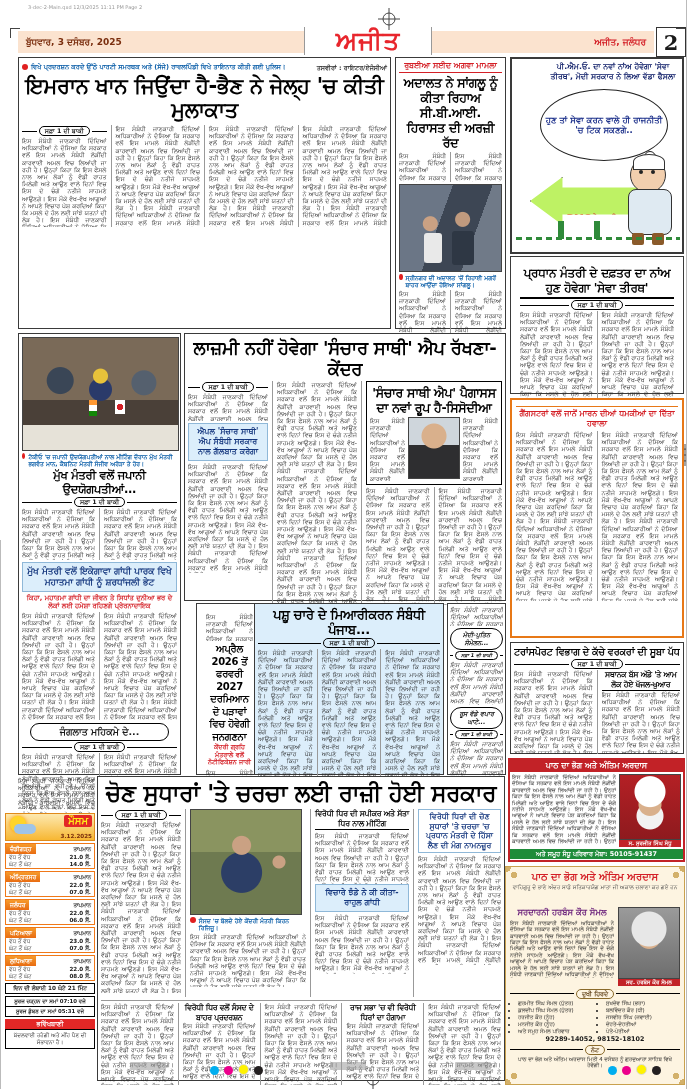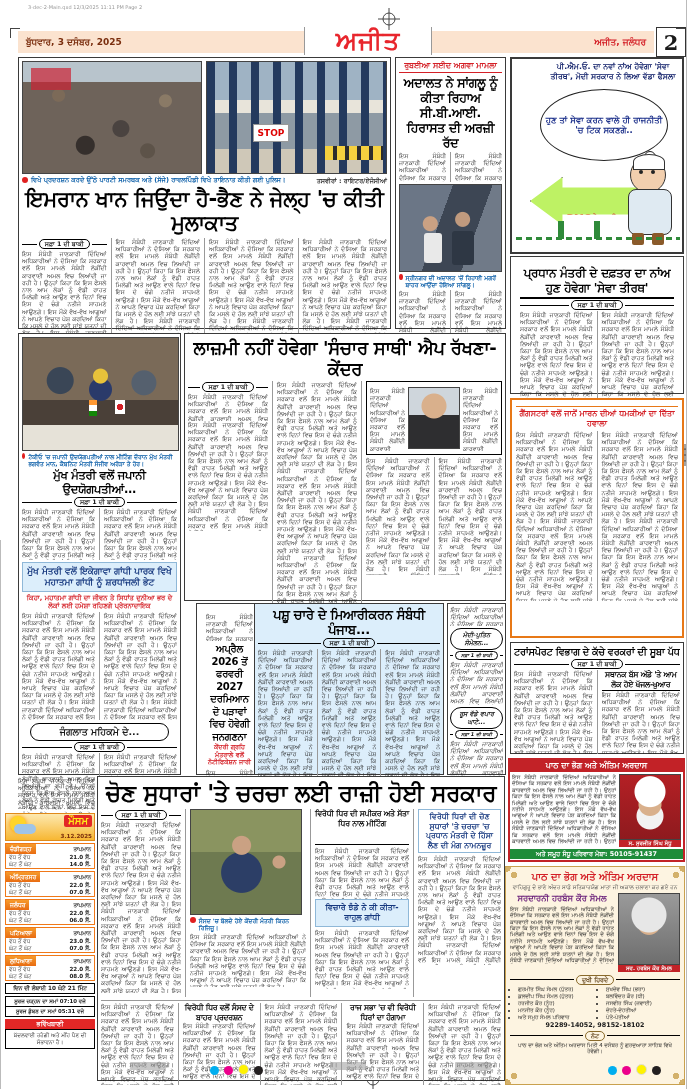--- a/index.html
+++ b/index.html
@@ -69,37 +69,20 @@
   </div>
   <div class="abs strip" style="left:432px;top:31px;width:222px;height:22px;display:flex;align-items:center;justify-content:flex-end;">
     <span style="font-size:9px;font-weight:bold;color:#d42027;padding-right:8px;">ਅਜੀਤ, ਜਲੰਧਰ</span>
   </div>
   <div class="abs" style="left:304px;top:27px;width:126px;height:28px;border-left:1px solid #999;border-right:1px solid #999;display:flex;align-items:center;justify-content:center;">
     <span style="font-size:25px;font-weight:bold;color:#e8262d;letter-spacing:1px;">ਅਜੀਤ</span>
   </div>
   <div class="abs" style="left:656px;top:27px;width:28px;height:28px;border:1px solid #333;display:flex;align-items:center;justify-content:center;font-family:'DejaVu Serif','Liberation Serif',serif;font-size:21px;font-weight:bold;">2</div>
 
   <div class="blk" style="left:18px;top:57px;width:373px;height:272px;padding:3px;">
-    <div style="display:flex;gap:4px;">
-      <div class="photo" style="width:180px;height:111px;background:
-        radial-gradient(circle at 20% 30%,#7c6a58 0 6px,transparent 7px),
-        radial-gradient(circle at 55% 60%,#4a4340 0 8px,transparent 9px),
-        radial-gradient(circle at 80% 35%,#8a7a66 0 6px,transparent 7px),
-        radial-gradient(circle at 35% 75%,#352f2c 0 9px,transparent 10px),
-        radial-gradient(circle at 70% 80%,#5d5349 0 7px,transparent 8px),
-        linear-gradient(#b8c4cc 0 18%, #6e635a 18% 100%);">
-        <div class="abs" style="left:8px;top:6px;width:40px;height:22px;background:#c23;opacity:.7;"></div>
-      </div>
-      <div class="photo" style="width:181px;height:111px;background:
-        repeating-linear-gradient(90deg,#243a5e 0 8px,transparent 8px 22px),
-        linear-gradient(#9fb3c4 0 34%, #e8e4da 34% 46%, #8e9aa4 46% 78%, #cfc8b8 78% 100%);">
-        <div class="abs" style="left:46px;top:62px;width:34px;height:16px;background:#fff;border:1px solid #999;color:#d00;font-weight:bold;font-size:9px;text-align:center;line-height:16px;">STOP</div>
-        <div class="abs" style="left:118px;top:84px;width:58px;height:14px;background:repeating-linear-gradient(90deg,#f4d03f 0 8px,#2c2c2c 8px 12px);"></div>
-      </div>
-    </div>
     <div style="display:flex;align-items:flex-start;margin-top:3px;">
       <span class="dot"></span>
       <span class="cap" style="flex:1;">ਵਿਖੇ ਪ੍ਰਦਰਸ਼ਨ ਕਰਦੇ ਉੱਠੇ ਪਾਰਟੀ ਸਮਰਥਕ ਅਤੇ (ਸੱਜੇ) ਰਾਵਲਪਿੰਡੀ ਵਿਖੇ ਤਾਇਨਾਤ ਕੀਤੀ ਗਈ ਪੁਲਿਸ।</span>
       <span style="font-size:6.4px;font-weight:bold;color:#333;">ਤਸਵੀਰਾਂ : ਰਾਇਟਰ/ਏਜੰਸੀਆਂ</span>
     </div>
     <div class="headline" style="font-size:21px;line-height:24px;margin-top:2px;">ਇਮਰਾਨ ਖਾਨ ਜਿਉਂਦਾ ਹੈ-ਭੈਣ ਨੇ ਜੇਲ੍ਹ 'ਚ ਕੀਤੀ ਮੁਲਾਕਾਤ</div>
     <div class="cols" style="margin-top:3px;height:102px;">
       <div>
         <div class="pill">
             <span>ਸਫ਼ਾ 1 ਦੀ ਬਾਕੀ</span>
@@ -212,21 +195,21 @@
     <div style="background:#1e8c3a;color:#fff;font-size:6.4px;font-weight:bold;text-align:center;padding:1px 0;">ਅਤੇ ਸਮੂਹ ਸੰਧੂ ਪਰਿਵਾਰ ਮੋਬਾ: 50105-91437</div>
   </div>
 
   <div class="blk" style="left:505px;top:866px;width:180px;height:219px;background:#fdf4e1;border:1px solid #c9a14e;padding:4px;">
     <div class="obit2corner" style="left:0;top:0;"></div>
     <div class="obit2corner" style="right:0;top:0;transform:scaleX(-1);"></div>
     <div class="obit2corner" style="left:0;bottom:0;transform:scaleY(-1);"></div>
     <div class="obit2corner" style="right:0;bottom:0;transform:scale(-1);"></div>
     <div class="subred" style="font-size:10px;">ਪਾਠ ਦਾ ਭੋਗ ਅਤੇ ਅੰਤਿਮ ਅਰਦਾਸ</div>
     <div style="font-size:5.6px;line-height:6.8px;text-align:center;color:#444;margin-top:1px;">ਵਾਹਿਗੁਰੂ ਦੇ ਭਾਣੇ ਅੰਦਰ ਸਾਡੇ ਸਤਿਕਾਰਯੋਗ ਮਾਤਾ ਜੀ ਅਕਾਲ ਚਲਾਣਾ ਕਰ ਗਏ ਹਨ</div>
-    <div style="display:flex;gap:4px;margin-top:2px;">
+    <div style="display:flex;gap:4px;margin-top:16px;">
       <div style="flex:1;">
         <div style="font-size:8.4px;font-weight:bold;color:#6a1f7a;text-align:center;">ਸਰਦਾਰਨੀ ਹਰਬੰਸ ਕੌਰ ਸੋਮਲ</div>
         <div class="fillTxt" style="height:58px;font-size:5.4px;line-height:6.4px;margin-top:2px;">ਇਸ ਸੰਬੰਧੀ ਜਾਣਕਾਰੀ ਦਿੰਦਿਆਂ ਅਧਿਕਾਰੀਆਂ ਨੇ ਦੱਸਿਆ ਕਿ ਸਰਕਾਰ ਵਲੋਂ ਇਸ ਮਾਮਲੇ ਸੰਬੰਧੀ ਲੋੜੀਂਦੀ ਕਾਰਵਾਈ ਅਮਲ ਵਿਚ ਲਿਆਂਦੀ ਜਾ ਰਹੀ ਹੈ। ਉਨ੍ਹਾਂ ਕਿਹਾ ਕਿ ਇਸ ਫੈਸਲੇ ਨਾਲ ਆਮ ਲੋਕਾਂ ਨੂੰ ਵੱਡੀ ਰਾਹਤ ਮਿਲੇਗੀ ਅਤੇ ਆਉਣ ਵਾਲੇ ਦਿਨਾਂ ਵਿਚ ਇਸ ਦੇ ਚੰਗੇ ਨਤੀਜੇ ਸਾਹਮਣੇ ਆਉਣਗੇ। ਇਸ ਮੌਕੇ ਵੱਖ-ਵੱਖ ਆਗੂਆਂ ਨੇ ਆਪਣੇ ਵਿਚਾਰ ਪੇਸ਼ ਕਰਦਿਆਂ ਕਿਹਾ ਕਿ ਮਸਲੇ ਦੇ ਹੱਲ ਲਈ ਸਾਂਝੇ ਯਤਨਾਂ ਦੀ ਲੋੜ ਹੈ। ਇਸ ਸੰਬੰਧੀ ਜਾਣਕਾਰੀ ਦਿੰਦਿਆਂ ਅਧਿਕਾਰੀਆਂ ਨੇ ਦੱਸਿਆ ਕਿ ਸਰਕਾਰ ਵਲੋਂ ਇਸ ਮਾਮਲੇ ਸੰਬੰਧੀ ਲੋੜੀਂਦੀ ਕਾਰਵਾਈ ਅਮਲ ਵਿਚ ਲਿਆਂਦੀ ਜਾ ਰਹੀ ਹੈ। ਉਨ੍ਹਾਂ ਕਿਹਾ ਕਿ ਇਸ ਫੈਸਲੇ ਨਾਲ ਆਮ ਲੋਕਾਂ ਨੂੰ ਵੱਡੀ ਰਾਹਤ ਮਿਲੇਗੀ ਅਤੇ ਆਉਣ ਵਾਲੇ ਦਿਨਾਂ ਵਿਚ ਇਸ ਦੇ ਚੰਗੇ ਨਤੀਜੇ ਸਾਹਮਣੇ ਆਉਣਗੇ। ਇਸ ਮੌਕੇ ਵੱਖ-ਵੱਖ ਆਗੂਆਂ ਨੇ ਆਪਣੇ ਵਿਚਾਰ ਪੇਸ਼ ਕਰਦਿਆਂ ਕਿਹਾ ਕਿ ਮਸਲੇ ਦੇ ਹੱਲ ਲਈ ਸਾਂਝੇ ਯਤਨਾਂ ਦੀ ਲੋੜ ਹੈ।</div>
       </div>
       <div style="width:62px;">
         <div class="photo" style="width:60px;height:70px;background:
           radial-gradient(circle at 50% 30%,#e7e7e7 0 17px,transparent 18px),
           radial-gradient(circle at 50% 42%,#d9b08c 0 11px,transparent 12px),
           linear-gradient(#9a9a9a,#6e6e6e);"></div>
         <div style="background:#c22227;color:#fff;font-size:5.4px;font-weight:bold;text-align:center;">ਸਵ. ਹਰਬੰਸ ਕੌਰ ਸੋਮਲ</div>
@@ -300,25 +283,29 @@
   <div class="abs fillTxt" style="left:18px;top:777px;width:77px;height:32px;">ਇਸ ਸੰਬੰਧੀ ਜਾਣਕਾਰੀ ਦਿੰਦਿਆਂ ਅਧਿਕਾਰੀਆਂ ਨੇ ਦੱਸਿਆ ਕਿ ਸਰਕਾਰ ਵਲੋਂ ਇਸ ਮਾਮਲੇ ਸੰਬੰਧੀ ਲੋੜੀਂਦੀ ਕਾਰਵਾਈ ਅਮਲ ਵਿਚ ਲਿਆਂਦੀ ਜਾ ਰਹੀ ਹੈ। ਉਨ੍ਹਾਂ ਕਿਹਾ ਕਿ ਇਸ ਫੈਸਲੇ ਨਾਲ ਆਮ ਲੋਕਾਂ ਨੂੰ ਵੱਡੀ ਰਾਹਤ ਮਿਲੇਗੀ ਅਤੇ ਆਉਣ ਵਾਲੇ ਦਿਨਾਂ ਵਿਚ ਇਸ ਦੇ ਚੰਗੇ ਨਤੀਜੇ ਸਾਹਮਣੇ ਆਉਣਗੇ। ਇਸ ਮੌਕੇ ਵੱਖ-ਵੱਖ ਆਗੂਆਂ ਨੇ ਆਪਣੇ ਵਿਚਾਰ ਪੇਸ਼ ਕਰਦਿਆਂ ਕਿਹਾ ਕਿ ਮਸਲੇ ਦੇ ਹੱਲ ਲਈ ਸਾਂਝੇ ਯਤਨਾਂ ਦੀ ਲੋੜ ਹੈ।</div>
 
   <div class="blk" style="left:184px;top:333px;width:322px;height:268px;padding:3px;">
     <div class="headline" style="font-size:18px;line-height:21px;">ਲਾਜ਼ਮੀ ਨਹੀਂ ਹੋਵੇਗਾ 'ਸੰਚਾਰ ਸਾਥੀ' ਐਪ ਰੱਖਣਾ-ਕੇਂਦਰ</div>
     <div style="display:flex;gap:4px;margin-top:2px;height:232px;overflow:hidden;">
       <div style="width:80px;">
         <div class="pill">
             <span>ਸਫ਼ਾ 1 ਦੀ ਬਾਕੀ</span>
           </div>
         <div class="fillTxt" style="height:28px;">ਇਸ ਸੰਬੰਧੀ ਜਾਣਕਾਰੀ ਦਿੰਦਿਆਂ ਅਧਿਕਾਰੀਆਂ ਨੇ ਦੱਸਿਆ ਕਿ ਸਰਕਾਰ ਵਲੋਂ ਇਸ ਮਾਮਲੇ ਸੰਬੰਧੀ ਲੋੜੀਂਦੀ ਕਾਰਵਾਈ ਅਮਲ ਵਿਚ ਲਿਆਂਦੀ ਜਾ ਰਹੀ ਹੈ। ਉਨ੍ਹਾਂ ਕਿਹਾ ਕਿ ਇਸ ਫੈਸਲੇ ਨਾਲ ਆਮ ਲੋਕਾਂ ਨੂੰ ਵੱਡੀ ਰਾਹਤ ਮਿਲੇਗੀ ਅਤੇ ਆਉਣ ਵਾਲੇ ਦਿਨਾਂ ਵਿਚ ਇਸ ਦੇ ਚੰਗੇ ਨਤੀਜੇ ਸਾਹਮਣੇ ਆਉਣਗੇ। ਇਸ ਮੌਕੇ ਵੱਖ-ਵੱਖ ਆਗੂਆਂ ਨੇ ਆਪਣੇ ਵਿਚਾਰ ਪੇਸ਼ ਕਰਦਿਆਂ ਕਿਹਾ ਕਿ ਮਸਲੇ ਦੇ ਹੱਲ ਲਈ ਸਾਂਝੇ ਯਤਨਾਂ ਦੀ ਲੋੜ ਹੈ।</div>
+        <div class="bluebox" style="margin:2px 0;">
+          <div class="subblue" style="font-size:8px;line-height:10px;">ਐਪਲ 'ਸੰਚਾਰ ਸਾਥੀ' ਐਪ ਸੰਬੰਧੀ ਸਰਕਾਰ ਨਾਲ ਗੱਲਬਾਤ ਕਰੇਗਾ</div>
+        </div>
         <div class="fillTxt" style="height:110px;">ਇਸ ਸੰਬੰਧੀ ਜਾਣਕਾਰੀ ਦਿੰਦਿਆਂ ਅਧਿਕਾਰੀਆਂ ਨੇ ਦੱਸਿਆ ਕਿ ਸਰਕਾਰ ਵਲੋਂ ਇਸ ਮਾਮਲੇ ਸੰਬੰਧੀ ਲੋੜੀਂਦੀ ਕਾਰਵਾਈ ਅਮਲ ਵਿਚ ਲਿਆਂਦੀ ਜਾ ਰਹੀ ਹੈ। ਉਨ੍ਹਾਂ ਕਿਹਾ ਕਿ ਇਸ ਫੈਸਲੇ ਨਾਲ ਆਮ ਲੋਕਾਂ ਨੂੰ ਵੱਡੀ ਰਾਹਤ ਮਿਲੇਗੀ ਅਤੇ ਆਉਣ ਵਾਲੇ ਦਿਨਾਂ ਵਿਚ ਇਸ ਦੇ ਚੰਗੇ ਨਤੀਜੇ ਸਾਹਮਣੇ ਆਉਣਗੇ। ਇਸ ਮੌਕੇ ਵੱਖ-ਵੱਖ ਆਗੂਆਂ ਨੇ ਆਪਣੇ ਵਿਚਾਰ ਪੇਸ਼ ਕਰਦਿਆਂ ਕਿਹਾ ਕਿ ਮਸਲੇ ਦੇ ਹੱਲ ਲਈ ਸਾਂਝੇ ਯਤਨਾਂ ਦੀ ਲੋੜ ਹੈ। ਇਸ ਸੰਬੰਧੀ ਜਾਣਕਾਰੀ ਦਿੰਦਿਆਂ ਅਧਿਕਾਰੀਆਂ ਨੇ ਦੱਸਿਆ ਕਿ ਸਰਕਾਰ ਵਲੋਂ ਇਸ ਮਾਮਲੇ ਸੰਬੰਧੀ ਲੋੜੀਂਦੀ ਕਾਰਵਾਈ ਅਮਲ ਵਿਚ ਲਿਆਂਦੀ ਜਾ ਰਹੀ ਹੈ। ਉਨ੍ਹਾਂ ਕਿਹਾ ਕਿ ਇਸ ਫੈਸਲੇ ਨਾਲ ਆਮ ਲੋਕਾਂ ਨੂੰ ਵੱਡੀ ਰਾਹਤ ਮਿਲੇਗੀ ਅਤੇ ਆਉਣ ਵਾਲੇ ਦਿਨਾਂ ਵਿਚ ਇਸ ਦੇ ਚੰਗੇ ਨਤੀਜੇ ਸਾਹਮਣੇ ਆਉਣਗੇ। ਇਸ ਮੌਕੇ ਵੱਖ-ਵੱਖ ਆਗੂਆਂ ਨੇ ਆਪਣੇ ਵਿਚਾਰ ਪੇਸ਼ ਕਰਦਿਆਂ ਕਿਹਾ ਕਿ ਮਸਲੇ ਦੇ ਹੱਲ ਲਈ ਸਾਂਝੇ ਯਤਨਾਂ ਦੀ ਲੋੜ ਹੈ।</div>
       </div>
       <div class="fillTxt" style="width:80px;border-left:1px solid #999;padding-left:4px;">ਇਸ ਸੰਬੰਧੀ ਜਾਣਕਾਰੀ ਦਿੰਦਿਆਂ ਅਧਿਕਾਰੀਆਂ ਨੇ ਦੱਸਿਆ ਕਿ ਸਰਕਾਰ ਵਲੋਂ ਇਸ ਮਾਮਲੇ ਸੰਬੰਧੀ ਲੋੜੀਂਦੀ ਕਾਰਵਾਈ ਅਮਲ ਵਿਚ ਲਿਆਂਦੀ ਜਾ ਰਹੀ ਹੈ। ਉਨ੍ਹਾਂ ਕਿਹਾ ਕਿ ਇਸ ਫੈਸਲੇ ਨਾਲ ਆਮ ਲੋਕਾਂ ਨੂੰ ਵੱਡੀ ਰਾਹਤ ਮਿਲੇਗੀ ਅਤੇ ਆਉਣ ਵਾਲੇ ਦਿਨਾਂ ਵਿਚ ਇਸ ਦੇ ਚੰਗੇ ਨਤੀਜੇ ਸਾਹਮਣੇ ਆਉਣਗੇ। ਇਸ ਮੌਕੇ ਵੱਖ-ਵੱਖ ਆਗੂਆਂ ਨੇ ਆਪਣੇ ਵਿਚਾਰ ਪੇਸ਼ ਕਰਦਿਆਂ ਕਿਹਾ ਕਿ ਮਸਲੇ ਦੇ ਹੱਲ ਲਈ ਸਾਂਝੇ ਯਤਨਾਂ ਦੀ ਲੋੜ ਹੈ। ਇਸ ਸੰਬੰਧੀ ਜਾਣਕਾਰੀ ਦਿੰਦਿਆਂ ਅਧਿਕਾਰੀਆਂ ਨੇ ਦੱਸਿਆ ਕਿ ਸਰਕਾਰ ਵਲੋਂ ਇਸ ਮਾਮਲੇ ਸੰਬੰਧੀ ਲੋੜੀਂਦੀ ਕਾਰਵਾਈ ਅਮਲ ਵਿਚ ਲਿਆਂਦੀ ਜਾ ਰਹੀ ਹੈ। ਉਨ੍ਹਾਂ ਕਿਹਾ ਕਿ ਇਸ ਫੈਸਲੇ ਨਾਲ ਆਮ ਲੋਕਾਂ ਨੂੰ ਵੱਡੀ ਰਾਹਤ ਮਿਲੇਗੀ ਅਤੇ ਆਉਣ ਵਾਲੇ ਦਿਨਾਂ ਵਿਚ ਇਸ ਦੇ ਚੰਗੇ ਨਤੀਜੇ ਸਾਹਮਣੇ ਆਉਣਗੇ। ਇਸ ਮੌਕੇ ਵੱਖ-ਵੱਖ ਆਗੂਆਂ ਨੇ ਆਪਣੇ ਵਿਚਾਰ ਪੇਸ਼ ਕਰਦਿਆਂ ਕਿਹਾ ਕਿ ਮਸਲੇ ਦੇ ਹੱਲ ਲਈ ਸਾਂਝੇ ਯਤਨਾਂ ਦੀ ਲੋੜ ਹੈ। ਇਸ ਸੰਬੰਧੀ ਜਾਣਕਾਰੀ ਦਿੰਦਿਆਂ ਅਧਿਕਾਰੀਆਂ ਨੇ ਦੱਸਿਆ ਕਿ ਸਰਕਾਰ ਵਲੋਂ ਇਸ ਮਾਮਲੇ ਸੰਬੰਧੀ ਲੋੜੀਂਦੀ ਕਾਰਵਾਈ ਅਮਲ ਵਿਚ ਲਿਆਂਦੀ ਜਾ ਰਹੀ ਹੈ। ਉਨ੍ਹਾਂ ਕਿਹਾ ਕਿ ਇਸ ਫੈਸਲੇ ਨਾਲ ਆਮ ਲੋਕਾਂ ਨੂੰ ਵੱਡੀ ਰਾਹਤ ਮਿਲੇਗੀ ਅਤੇ ਆਉਣ ਵਾਲੇ ਦਿਨਾਂ ਵਿਚ ਇਸ ਦੇ ਚੰਗੇ ਨਤੀਜੇ ਸਾਹਮਣੇ ਆਉਣਗੇ। ਇਸ ਮੌਕੇ ਵੱਖ-ਵੱਖ ਆਗੂਆਂ ਨੇ ਆਪਣੇ ਵਿਚਾਰ ਪੇਸ਼ ਕਰਦਿਆਂ ਕਿਹਾ ਕਿ ਮਸਲੇ ਦੇ ਹੱਲ ਲਈ ਸਾਂਝੇ ਯਤਨਾਂ ਦੀ ਲੋੜ ਹੈ। ਇਸ ਸੰਬੰਧੀ ਜਾਣਕਾਰੀ ਦਿੰਦਿਆਂ ਅਧਿਕਾਰੀਆਂ ਨੇ ਦੱਸਿਆ ਕਿ ਸਰਕਾਰ ਵਲੋਂ ਇਸ ਮਾਮਲੇ ਸੰਬੰਧੀ ਲੋੜੀਂਦੀ ਕਾਰਵਾਈ ਅਮਲ ਵਿਚ ਲਿਆਂਦੀ ਜਾ ਰਹੀ ਹੈ। ਉਨ੍ਹਾਂ ਕਿਹਾ ਕਿ ਇਸ ਫੈਸਲੇ ਨਾਲ ਆਮ ਲੋਕਾਂ ਨੂੰ ਵੱਡੀ ਰਾਹਤ ਮਿਲੇਗੀ ਅਤੇ ਆਉਣ ਵਾਲੇ ਦਿਨਾਂ ਵਿਚ ਇਸ ਦੇ ਚੰਗੇ ਨਤੀਜੇ ਸਾਹਮਣੇ ਆਉਣਗੇ। ਇਸ ਮੌਕੇ ਵੱਖ-ਵੱਖ ਆਗੂਆਂ ਨੇ ਆਪਣੇ ਵਿਚਾਰ ਪੇਸ਼ ਕਰਦਿਆਂ ਕਿਹਾ ਕਿ ਮਸਲੇ ਦੇ ਹੱਲ ਲਈ ਸਾਂਝੇ ਯਤਨਾਂ ਦੀ ਲੋੜ ਹੈ।</div>
       <div style="flex:1;border-left:1px solid #999;padding-left:4px;">
         <div style="border:1px solid #000;padding:3px;">
+          <div class="headline" style="font-size:12.5px;line-height:15px;">'ਸੰਚਾਰ ਸਾਥੀ ਐਪ' ਪੈਗਾਸਸ ਦਾ ਨਵਾਂ ਰੂਪ ਹੈ-ਸਿਸੋਦੀਆ</div>
           <div style="display:flex;gap:3px;margin-top:2px;">
             <div class="fillTxt" style="flex:1;height:64px;">ਇਸ ਸੰਬੰਧੀ ਜਾਣਕਾਰੀ ਦਿੰਦਿਆਂ ਅਧਿਕਾਰੀਆਂ ਨੇ ਦੱਸਿਆ ਕਿ ਸਰਕਾਰ ਵਲੋਂ ਇਸ ਮਾਮਲੇ ਸੰਬੰਧੀ ਲੋੜੀਂਦੀ ਕਾਰਵਾਈ ਅਮਲ ਵਿਚ ਲਿਆਂਦੀ ਜਾ ਰਹੀ ਹੈ। ਉਨ੍ਹਾਂ ਕਿਹਾ ਕਿ ਇਸ ਫੈਸਲੇ ਨਾਲ ਆਮ ਲੋਕਾਂ ਨੂੰ ਵੱਡੀ ਰਾਹਤ ਮਿਲੇਗੀ ਅਤੇ ਆਉਣ ਵਾਲੇ ਦਿਨਾਂ ਵਿਚ ਇਸ ਦੇ ਚੰਗੇ ਨਤੀਜੇ ਸਾਹਮਣੇ ਆਉਣਗੇ। ਇਸ ਮੌਕੇ ਵੱਖ-ਵੱਖ ਆਗੂਆਂ ਨੇ ਆਪਣੇ ਵਿਚਾਰ ਪੇਸ਼ ਕਰਦਿਆਂ ਕਿਹਾ ਕਿ ਮਸਲੇ ਦੇ ਹੱਲ ਲਈ ਸਾਂਝੇ ਯਤਨਾਂ ਦੀ ਲੋੜ ਹੈ।</div>
             <div class="photo" style="width:50px;height:60px;background:
               radial-gradient(circle at 50% 30%,#d9b08c 0 12px,transparent 13px),
               linear-gradient(#cfd6dc 0 45%,#2e2e30 45% 100%);"></div>
             <div class="fillTxt" style="flex:1;height:64px;">ਇਸ ਸੰਬੰਧੀ ਜਾਣਕਾਰੀ ਦਿੰਦਿਆਂ ਅਧਿਕਾਰੀਆਂ ਨੇ ਦੱਸਿਆ ਕਿ ਸਰਕਾਰ ਵਲੋਂ ਇਸ ਮਾਮਲੇ ਸੰਬੰਧੀ ਲੋੜੀਂਦੀ ਕਾਰਵਾਈ ਅਮਲ ਵਿਚ ਲਿਆਂਦੀ ਜਾ ਰਹੀ ਹੈ। ਉਨ੍ਹਾਂ ਕਿਹਾ ਕਿ ਇਸ ਫੈਸਲੇ ਨਾਲ ਆਮ ਲੋਕਾਂ ਨੂੰ ਵੱਡੀ ਰਾਹਤ ਮਿਲੇਗੀ ਅਤੇ ਆਉਣ ਵਾਲੇ ਦਿਨਾਂ ਵਿਚ ਇਸ ਦੇ ਚੰਗੇ ਨਤੀਜੇ ਸਾਹਮਣੇ ਆਉਣਗੇ। ਇਸ ਮੌਕੇ ਵੱਖ-ਵੱਖ ਆਗੂਆਂ ਨੇ ਆਪਣੇ ਵਿਚਾਰ ਪੇਸ਼ ਕਰਦਿਆਂ ਕਿਹਾ ਕਿ ਮਸਲੇ ਦੇ ਹੱਲ ਲਈ ਸਾਂਝੇ ਯਤਨਾਂ ਦੀ ਲੋੜ ਹੈ।</div>
           </div>
         </div>
         <div class="cols" style="height:118px;margin-top:2px;">
           <div class="fillTxt">ਇਸ ਸੰਬੰਧੀ ਜਾਣਕਾਰੀ ਦਿੰਦਿਆਂ ਅਧਿਕਾਰੀਆਂ ਨੇ ਦੱਸਿਆ ਕਿ ਸਰਕਾਰ ਵਲੋਂ ਇਸ ਮਾਮਲੇ ਸੰਬੰਧੀ ਲੋੜੀਂਦੀ ਕਾਰਵਾਈ ਅਮਲ ਵਿਚ ਲਿਆਂਦੀ ਜਾ ਰਹੀ ਹੈ। ਉਨ੍ਹਾਂ ਕਿਹਾ ਕਿ ਇਸ ਫੈਸਲੇ ਨਾਲ ਆਮ ਲੋਕਾਂ ਨੂੰ ਵੱਡੀ ਰਾਹਤ ਮਿਲੇਗੀ ਅਤੇ ਆਉਣ ਵਾਲੇ ਦਿਨਾਂ ਵਿਚ ਇਸ ਦੇ ਚੰਗੇ ਨਤੀਜੇ ਸਾਹਮਣੇ ਆਉਣਗੇ। ਇਸ ਮੌਕੇ ਵੱਖ-ਵੱਖ ਆਗੂਆਂ ਨੇ ਆਪਣੇ ਵਿਚਾਰ ਪੇਸ਼ ਕਰਦਿਆਂ ਕਿਹਾ ਕਿ ਮਸਲੇ ਦੇ ਹੱਲ ਲਈ ਸਾਂਝੇ ਯਤਨਾਂ ਦੀ ਲੋੜ ਹੈ। ਇਸ ਸੰਬੰਧੀ ਜਾਣਕਾਰੀ ਦਿੰਦਿਆਂ ਅਧਿਕਾਰੀਆਂ ਨੇ ਦੱਸਿਆ ਕਿ ਸਰਕਾਰ ਵਲੋਂ ਇਸ ਮਾਮਲੇ ਸੰਬੰਧੀ ਲੋੜੀਂਦੀ ਕਾਰਵਾਈ ਅਮਲ ਵਿਚ ਲਿਆਂਦੀ ਜਾ ਰਹੀ ਹੈ। ਉਨ੍ਹਾਂ ਕਿਹਾ ਕਿ ਇਸ ਫੈਸਲੇ ਨਾਲ ਆਮ ਲੋਕਾਂ ਨੂੰ ਵੱਡੀ ਰਾਹਤ ਮਿਲੇਗੀ ਅਤੇ ਆਉਣ ਵਾਲੇ ਦਿਨਾਂ ਵਿਚ ਇਸ ਦੇ ਚੰਗੇ ਨਤੀਜੇ ਸਾਹਮਣੇ ਆਉਣਗੇ। ਇਸ ਮੌਕੇ ਵੱਖ-ਵੱਖ ਆਗੂਆਂ ਨੇ ਆਪਣੇ ਵਿਚਾਰ ਪੇਸ਼ ਕਰਦਿਆਂ ਕਿਹਾ ਕਿ ਮਸਲੇ ਦੇ ਹੱਲ ਲਈ ਸਾਂਝੇ ਯਤਨਾਂ ਦੀ ਲੋੜ ਹੈ।</div>
@@ -376,21 +363,21 @@
           radial-gradient(circle at 46% 60%,#2c3e66 0 20px,transparent 21px),
           radial-gradient(circle at 80% 50%,#caa183 0 6px,transparent 7px),
           linear-gradient(#8a9460 0 40%,#6e7a50 40% 100%);"></div>
         <div style="display:flex;align-items:flex-start;margin-top:2px;">
           <span class="dot"></span>
           <span class="cap" style="font-size:6px;line-height:7px;">ਸੰਸਦ 'ਚ ਬੋਲਦੇ ਹੋਏ ਕੇਂਦਰੀ ਮੰਤਰੀ ਕਿਰਨ ਰਿਜਿਜੂ।</span>
         </div>
         <div class="fillTxt" style="height:54px;margin-top:2px;">ਇਸ ਸੰਬੰਧੀ ਜਾਣਕਾਰੀ ਦਿੰਦਿਆਂ ਅਧਿਕਾਰੀਆਂ ਨੇ ਦੱਸਿਆ ਕਿ ਸਰਕਾਰ ਵਲੋਂ ਇਸ ਮਾਮਲੇ ਸੰਬੰਧੀ ਲੋੜੀਂਦੀ ਕਾਰਵਾਈ ਅਮਲ ਵਿਚ ਲਿਆਂਦੀ ਜਾ ਰਹੀ ਹੈ। ਉਨ੍ਹਾਂ ਕਿਹਾ ਕਿ ਇਸ ਫੈਸਲੇ ਨਾਲ ਆਮ ਲੋਕਾਂ ਨੂੰ ਵੱਡੀ ਰਾਹਤ ਮਿਲੇਗੀ ਅਤੇ ਆਉਣ ਵਾਲੇ ਦਿਨਾਂ ਵਿਚ ਇਸ ਦੇ ਚੰਗੇ ਨਤੀਜੇ ਸਾਹਮਣੇ ਆਉਣਗੇ। ਇਸ ਮੌਕੇ ਵੱਖ-ਵੱਖ ਆਗੂਆਂ ਨੇ ਆਪਣੇ ਵਿਚਾਰ ਪੇਸ਼ ਕਰਦਿਆਂ ਕਿਹਾ ਕਿ ਮਸਲੇ ਦੇ ਹੱਲ ਲਈ ਸਾਂਝੇ ਯਤਨਾਂ ਦੀ ਲੋੜ ਹੈ।</div>
       </div>
       <div style="width:94px;border-left:1px solid #999;padding-left:4px;">
-        <div class="headline" style="font-size:7.8px;line-height:9.5px;border-bottom:1px solid #000;padding-bottom:16px;">ਵਿਰੋਧੀ ਧਿਰ ਦੀ ਸਪੀਕਰ ਅਤੇ ਸੱਤਾ ਧਿਰ ਨਾਲ ਮੀਟਿੰਗ</div>
+        <div class="headline" style="font-size:7.8px;line-height:9.5px;border-bottom:1px solid #000;padding-bottom:1px;">ਵਿਰੋਧੀ ਧਿਰ ਦੀ ਸਪੀਕਰ ਅਤੇ ਸੱਤਾ ਧਿਰ ਨਾਲ ਮੀਟਿੰਗ</div>
         <div class="fillTxt" style="height:52px;margin-top:2px;">ਇਸ ਸੰਬੰਧੀ ਜਾਣਕਾਰੀ ਦਿੰਦਿਆਂ ਅਧਿਕਾਰੀਆਂ ਨੇ ਦੱਸਿਆ ਕਿ ਸਰਕਾਰ ਵਲੋਂ ਇਸ ਮਾਮਲੇ ਸੰਬੰਧੀ ਲੋੜੀਂਦੀ ਕਾਰਵਾਈ ਅਮਲ ਵਿਚ ਲਿਆਂਦੀ ਜਾ ਰਹੀ ਹੈ। ਉਨ੍ਹਾਂ ਕਿਹਾ ਕਿ ਇਸ ਫੈਸਲੇ ਨਾਲ ਆਮ ਲੋਕਾਂ ਨੂੰ ਵੱਡੀ ਰਾਹਤ ਮਿਲੇਗੀ ਅਤੇ ਆਉਣ ਵਾਲੇ ਦਿਨਾਂ ਵਿਚ ਇਸ ਦੇ ਚੰਗੇ ਨਤੀਜੇ ਸਾਹਮਣੇ ਆਉਣਗੇ। ਇਸ ਮੌਕੇ ਵੱਖ-ਵੱਖ ਆਗੂਆਂ ਨੇ ਆਪਣੇ ਵਿਚਾਰ ਪੇਸ਼ ਕਰਦਿਆਂ ਕਿਹਾ ਕਿ ਮਸਲੇ ਦੇ ਹੱਲ ਲਈ ਸਾਂਝੇ ਯਤਨਾਂ ਦੀ ਲੋੜ ਹੈ।</div>
         <div class="bluebox">
           <div class="subblue" style="font-size:8px;line-height:10px;">ਵਿਚਾਰੇ ਝੰਡੇ ਨੇ ਕੀ ਕੀਤਾ-ਰਾਹੁਲ ਗਾਂਧੀ</div>
         </div>
         <div class="fillTxt" style="height:60px;margin-top:2px;">ਇਸ ਸੰਬੰਧੀ ਜਾਣਕਾਰੀ ਦਿੰਦਿਆਂ ਅਧਿਕਾਰੀਆਂ ਨੇ ਦੱਸਿਆ ਕਿ ਸਰਕਾਰ ਵਲੋਂ ਇਸ ਮਾਮਲੇ ਸੰਬੰਧੀ ਲੋੜੀਂਦੀ ਕਾਰਵਾਈ ਅਮਲ ਵਿਚ ਲਿਆਂਦੀ ਜਾ ਰਹੀ ਹੈ। ਉਨ੍ਹਾਂ ਕਿਹਾ ਕਿ ਇਸ ਫੈਸਲੇ ਨਾਲ ਆਮ ਲੋਕਾਂ ਨੂੰ ਵੱਡੀ ਰਾਹਤ ਮਿਲੇਗੀ ਅਤੇ ਆਉਣ ਵਾਲੇ ਦਿਨਾਂ ਵਿਚ ਇਸ ਦੇ ਚੰਗੇ ਨਤੀਜੇ ਸਾਹਮਣੇ ਆਉਣਗੇ। ਇਸ ਮੌਕੇ ਵੱਖ-ਵੱਖ ਆਗੂਆਂ ਨੇ ਆਪਣੇ ਵਿਚਾਰ ਪੇਸ਼ ਕਰਦਿਆਂ ਕਿਹਾ ਕਿ ਮਸਲੇ ਦੇ ਹੱਲ ਲਈ ਸਾਂਝੇ ਯਤਨਾਂ ਦੀ ਲੋੜ ਹੈ।</div>
       </div>
       <div style="flex:1;border-left:1px solid #999;padding-left:4px;">
         <div class="subblue" style="font-size:7.8px;line-height:9.5px;border:1px solid #8fb8d8;padding:2px;">ਵਿਰੋਧੀ ਧਿਰਾਂ ਦੀ ਚੋਣ ਸੁਧਾਰਾਂ 'ਤੇ ਚਰਚਾ 'ਚ ਪ੍ਰਧਾਨ ਮੰਤਰੀ ਦੇ ਹਿੱਸਾ ਲੈਣ ਦੀ ਮੰਗ ਨਾਮਨਜ਼ੂਰ</div>
         <div class="fillTxt" style="height:110px;margin-top:2px;">ਇਸ ਸੰਬੰਧੀ ਜਾਣਕਾਰੀ ਦਿੰਦਿਆਂ ਅਧਿਕਾਰੀਆਂ ਨੇ ਦੱਸਿਆ ਕਿ ਸਰਕਾਰ ਵਲੋਂ ਇਸ ਮਾਮਲੇ ਸੰਬੰਧੀ ਲੋੜੀਂਦੀ ਕਾਰਵਾਈ ਅਮਲ ਵਿਚ ਲਿਆਂਦੀ ਜਾ ਰਹੀ ਹੈ। ਉਨ੍ਹਾਂ ਕਿਹਾ ਕਿ ਇਸ ਫੈਸਲੇ ਨਾਲ ਆਮ ਲੋਕਾਂ ਨੂੰ ਵੱਡੀ ਰਾਹਤ ਮਿਲੇਗੀ ਅਤੇ ਆਉਣ ਵਾਲੇ ਦਿਨਾਂ ਵਿਚ ਇਸ ਦੇ ਚੰਗੇ ਨਤੀਜੇ ਸਾਹਮਣੇ ਆਉਣਗੇ। ਇਸ ਮੌਕੇ ਵੱਖ-ਵੱਖ ਆਗੂਆਂ ਨੇ ਆਪਣੇ ਵਿਚਾਰ ਪੇਸ਼ ਕਰਦਿਆਂ ਕਿਹਾ ਕਿ ਮਸਲੇ ਦੇ ਹੱਲ ਲਈ ਸਾਂਝੇ ਯਤਨਾਂ ਦੀ ਲੋੜ ਹੈ। ਇਸ ਸੰਬੰਧੀ ਜਾਣਕਾਰੀ ਦਿੰਦਿਆਂ ਅਧਿਕਾਰੀਆਂ ਨੇ ਦੱਸਿਆ ਕਿ ਸਰਕਾਰ ਵਲੋਂ ਇਸ ਮਾਮਲੇ ਸੰਬੰਧੀ ਲੋੜੀਂਦੀ ਕਾਰਵਾਈ ਅਮਲ ਵਿਚ ਲਿਆਂਦੀ ਜਾ ਰਹੀ ਹੈ। ਉਨ੍ਹਾਂ ਕਿਹਾ ਕਿ ਇਸ ਫੈਸਲੇ ਨਾਲ ਆਮ ਲੋਕਾਂ ਨੂੰ ਵੱਡੀ ਰਾਹਤ ਮਿਲੇਗੀ ਅਤੇ ਆਉਣ ਵਾਲੇ ਦਿਨਾਂ ਵਿਚ ਇਸ ਦੇ ਚੰਗੇ ਨਤੀਜੇ ਸਾਹਮਣੇ ਆਉਣਗੇ। ਇਸ ਮੌਕੇ ਵੱਖ-ਵੱਖ ਆਗੂਆਂ ਨੇ ਆਪਣੇ ਵਿਚਾਰ ਪੇਸ਼ ਕਰਦਿਆਂ ਕਿਹਾ ਕਿ ਮਸਲੇ ਦੇ ਹੱਲ ਲਈ ਸਾਂਝੇ ਯਤਨਾਂ ਦੀ ਲੋੜ ਹੈ।</div>
       </div>

